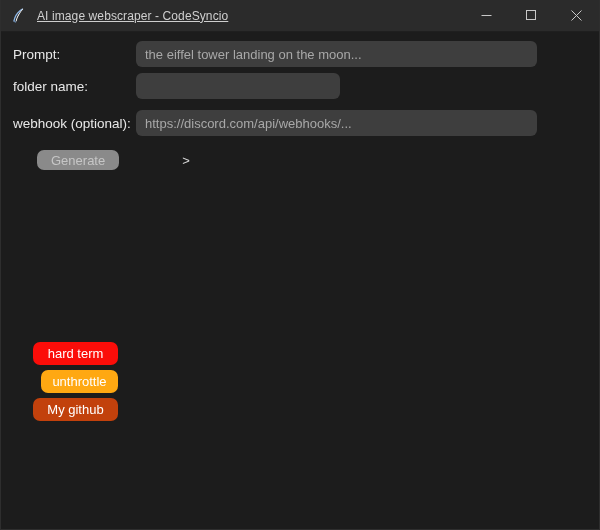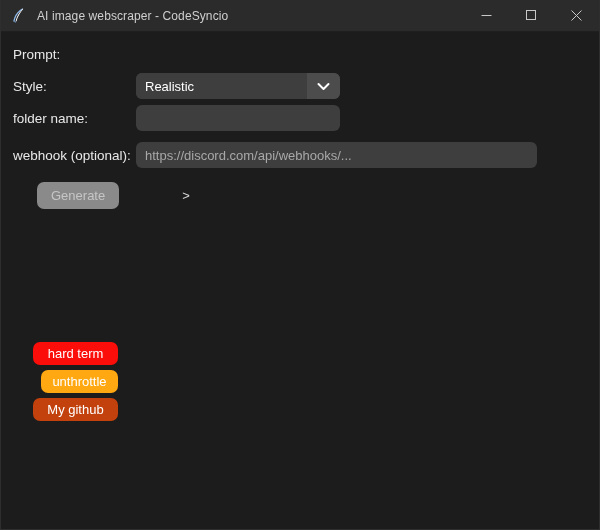--- a/index.html
+++ b/index.html
@@ -46,20 +46,21 @@
     align-items: center;
     justify-content: center;
     flex: none;
   }
   .title-text {
     font-size: 12px;
     color: #cfcfcf;
     letter-spacing: 0.1px;
     white-space: nowrap;
     flex: 1;
+    text-decoration: underline;
   }
   .win-controls {
     display: flex;
     height: 31px;
   }
   .win-btn {
     width: 45px;
     height: 31px;
     display: flex;
     align-items: center;
@@ -146,21 +147,21 @@
     margin-top: 13px;
     padding-left: 36px;
   }
   .gen-btn {
     background: #8a8a8a;
     color: #c6c6c6;
     border: none;
     border-radius: 7px;
     font-family: "Liberation Sans", sans-serif;
     font-size: 13px;
-    height: 27px;
+    height: 20px;
     padding: 0 14px;
     min-width: 75px;
   }
   .caret {
     margin-left: 63px;
     font-size: 13px;
     color: #d8d8d8;
     font-family: "Liberation Sans", sans-serif;
   }
 
@@ -218,34 +219,24 @@
         </svg>
       </div>
     </div>
   </div>
 
   <div class="content">
     <div class="form">
 
       <div class="row r-prompt">
         <div class="lbl">Prompt:</div>
-      </div>
-
-
-      <div class="row r-style">
-        <div class="lbl">Style:</div>
-        <div class="combo">
-          <div class="combo-value">Realistic</div>
-          <div class="combo-arrow">
-            <svg width="13" height="9" viewBox="0 0 13 9">
-              <path d="M1.5 2 L6.5 7 L11.5 2" fill="none" stroke="#ffffff" stroke-width="2" stroke-linecap="round" stroke-linejoin="round"></path>
-            </svg>
-          </div>
-        </div>
-      </div>
+        <input class="field wide" type="text" placeholder="the eiffel tower landing on the moon..." style="">
+      </div>
+
+
 
       <div class="row r-folder">
         <div class="lbl">folder name:</div>
         <input class="field mid" type="text" placeholder="" style="">
       </div>
 
       <div class="row r-webhook">
         <div class="lbl">webhook (optional):</div>
         <input class="field wide" type="text" placeholder="https://discord.com/api/webhooks/..." style="">
       </div>

